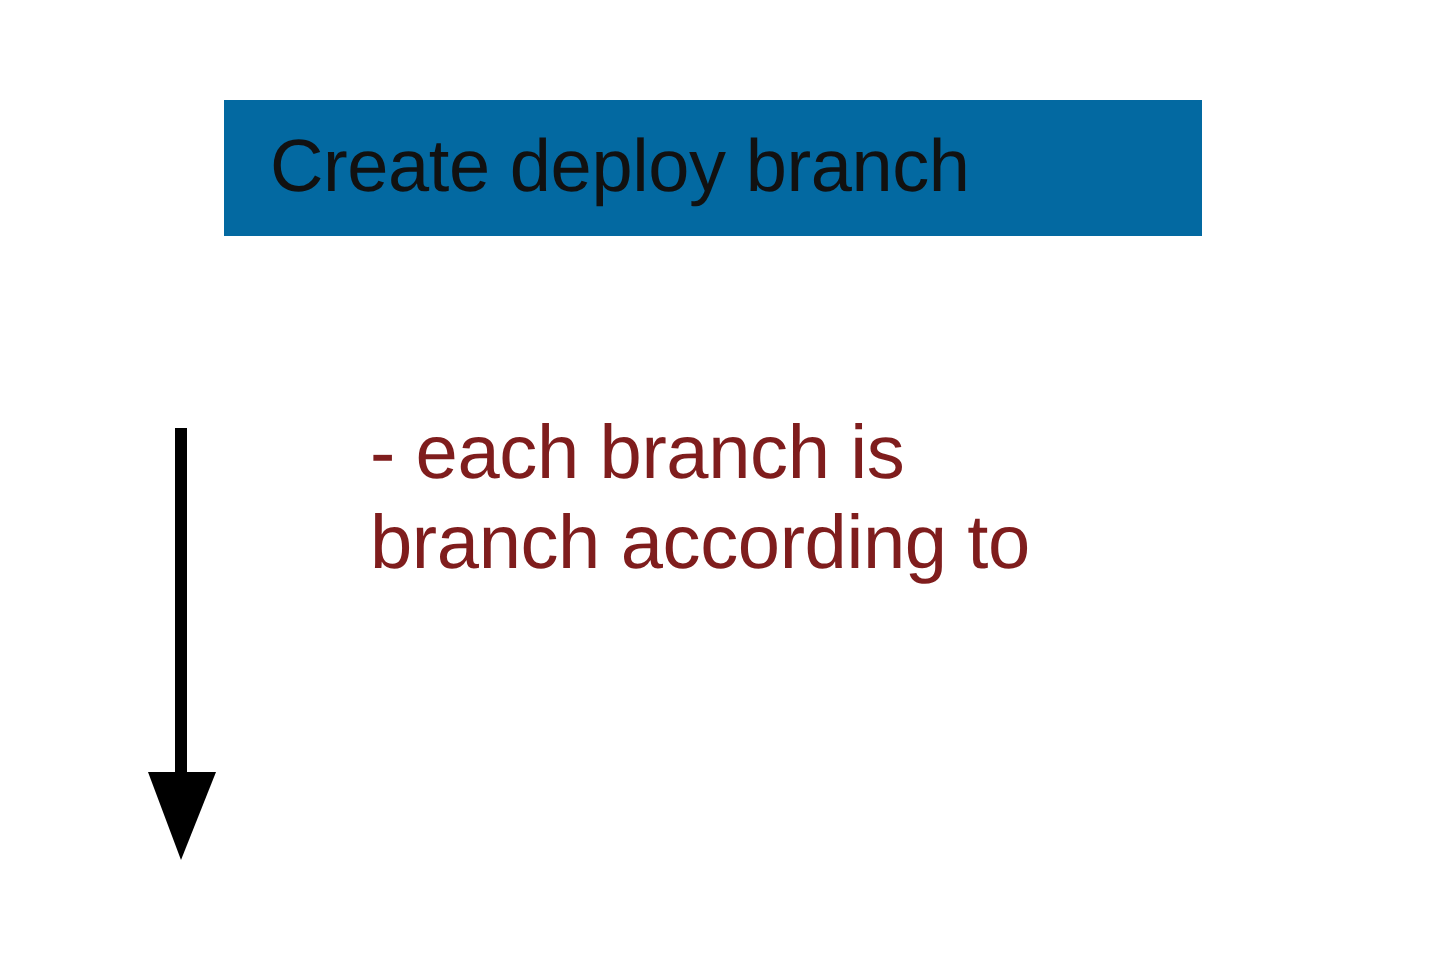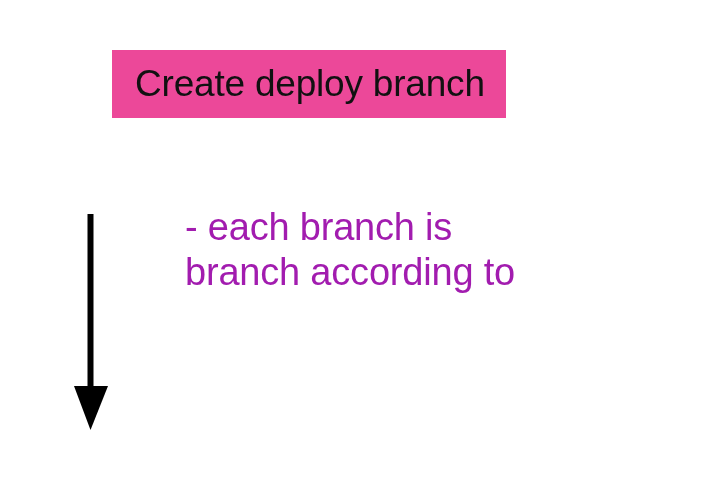--- a/index.html
+++ b/index.html
@@ -19,23 +19,23 @@
     width: 715px;
     height: 480px;
     background: #ffffff;
   }
 
   
   #title-banner {
     position: absolute;
     left: 112px;
     top: 50px;
-    width: 394px;
+    width: 489px;
     height: 68px;
-    background: #ec4899;
+    background: #0369a1;
     box-sizing: border-box;
   }
   #title-text {
     position: absolute;
     left: 23px;
     top: 50%;
     transform: translateY(-50%);
     font-family: "Liberation Sans", sans-serif;
     font-size: 37px;
     font-weight: 400;
@@ -48,21 +48,21 @@
   
   #body-text {
     position: absolute;
     left: 185px;
     top: 205px;
     width: 420px;
     font-family: "Liberation Sans", sans-serif;
     font-size: 38px;
     font-weight: 400;
     line-height: 45px;
-    color: #a21caf;
+    color: #7f1d1d;
     letter-spacing: -0.2px;
   }
   #body-text .body-line {
     display: block;
     white-space: nowrap;
   }
 
   
   #down-arrow {
     position: absolute;

